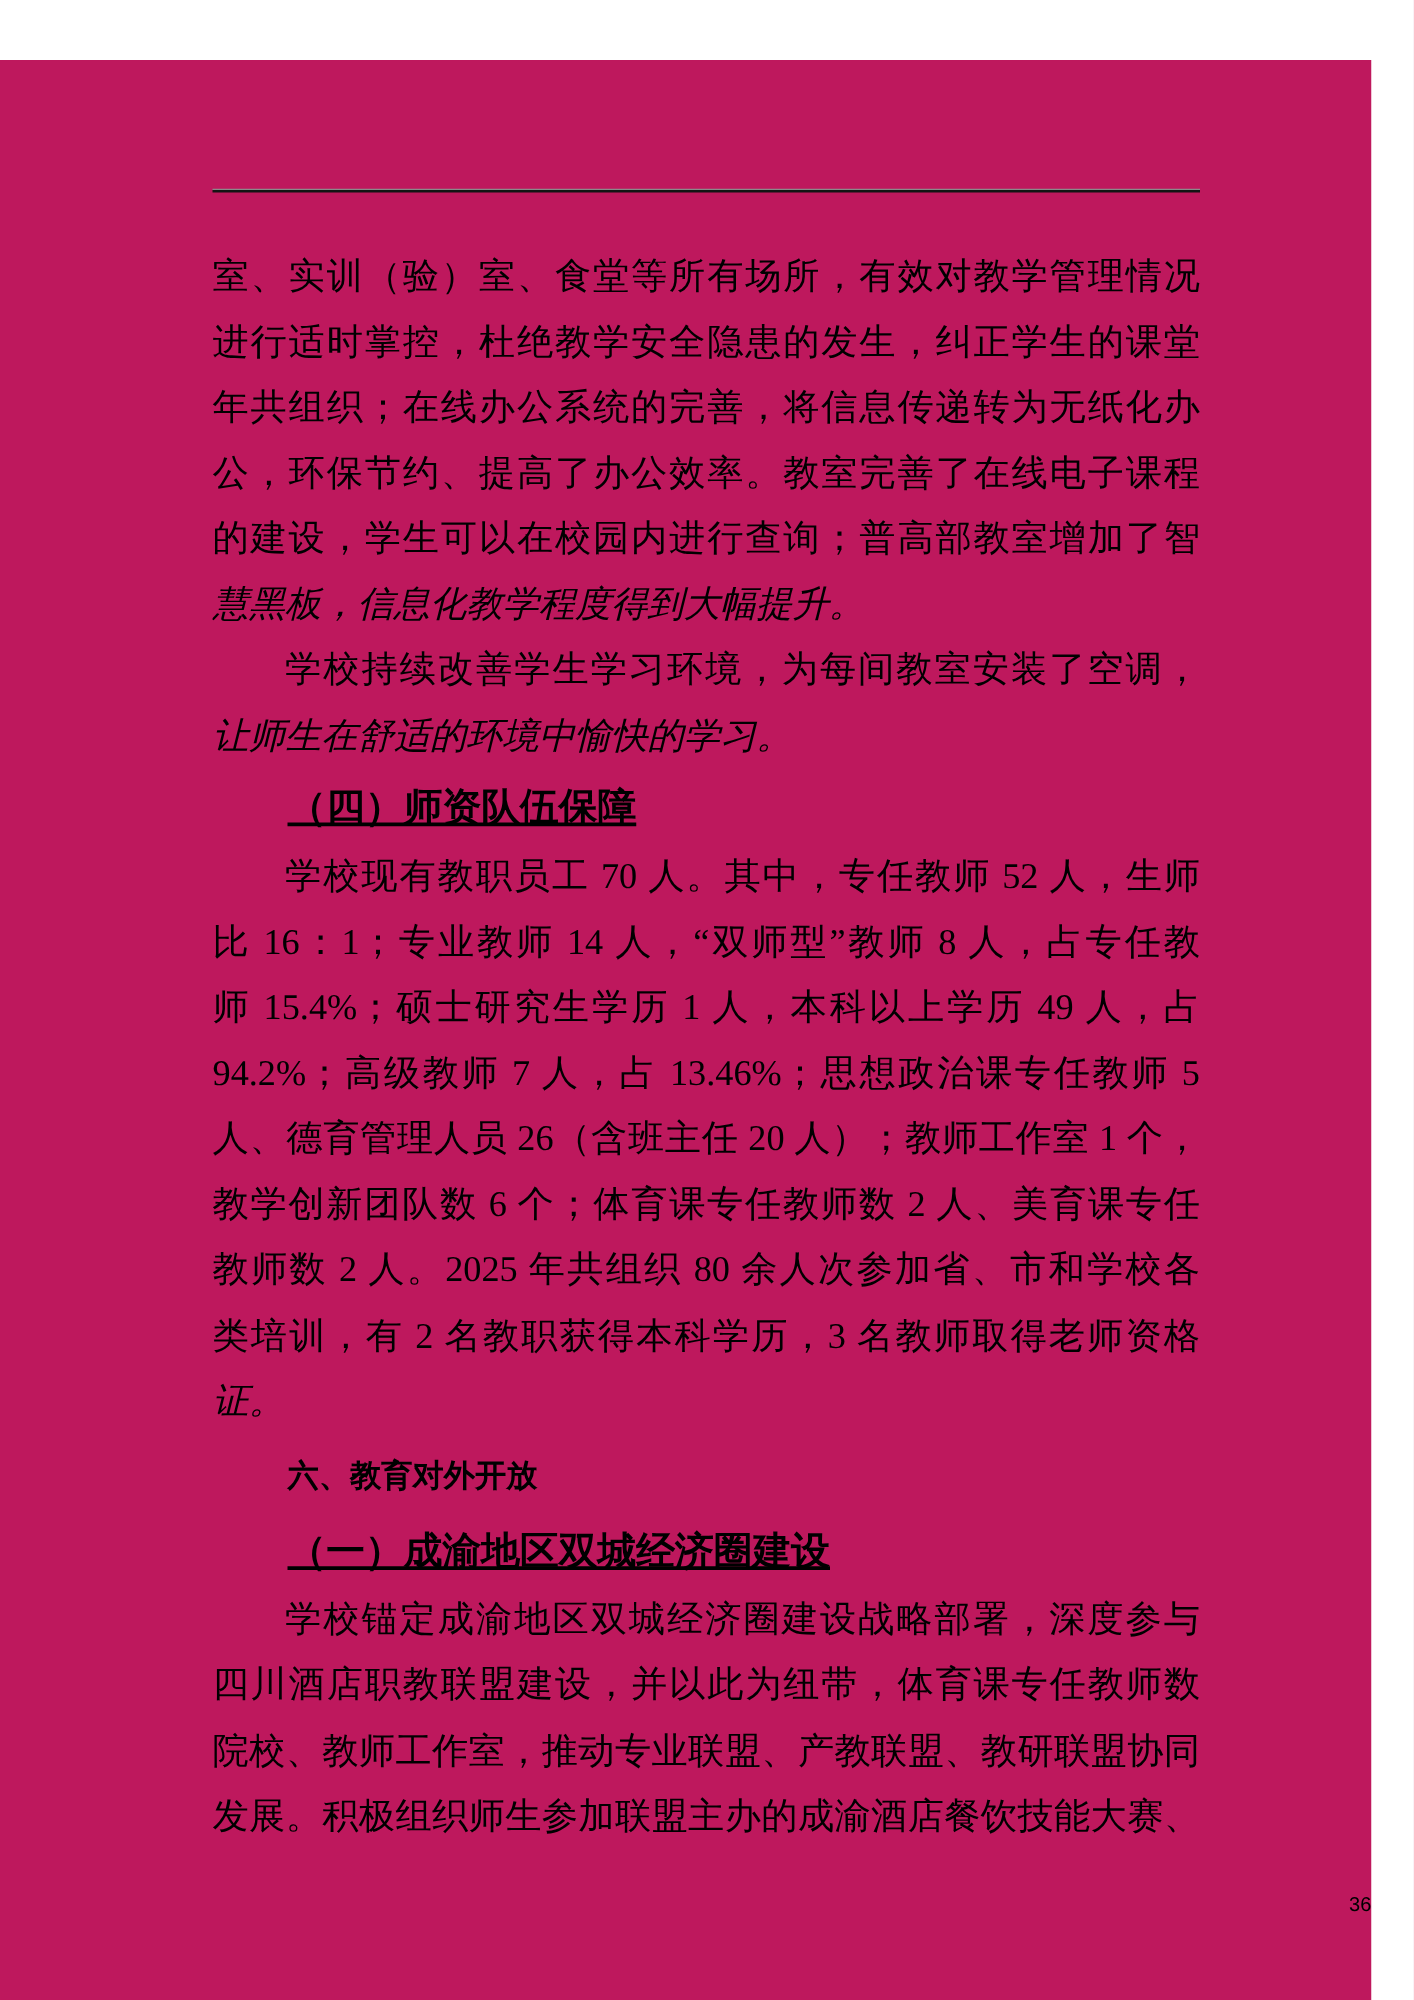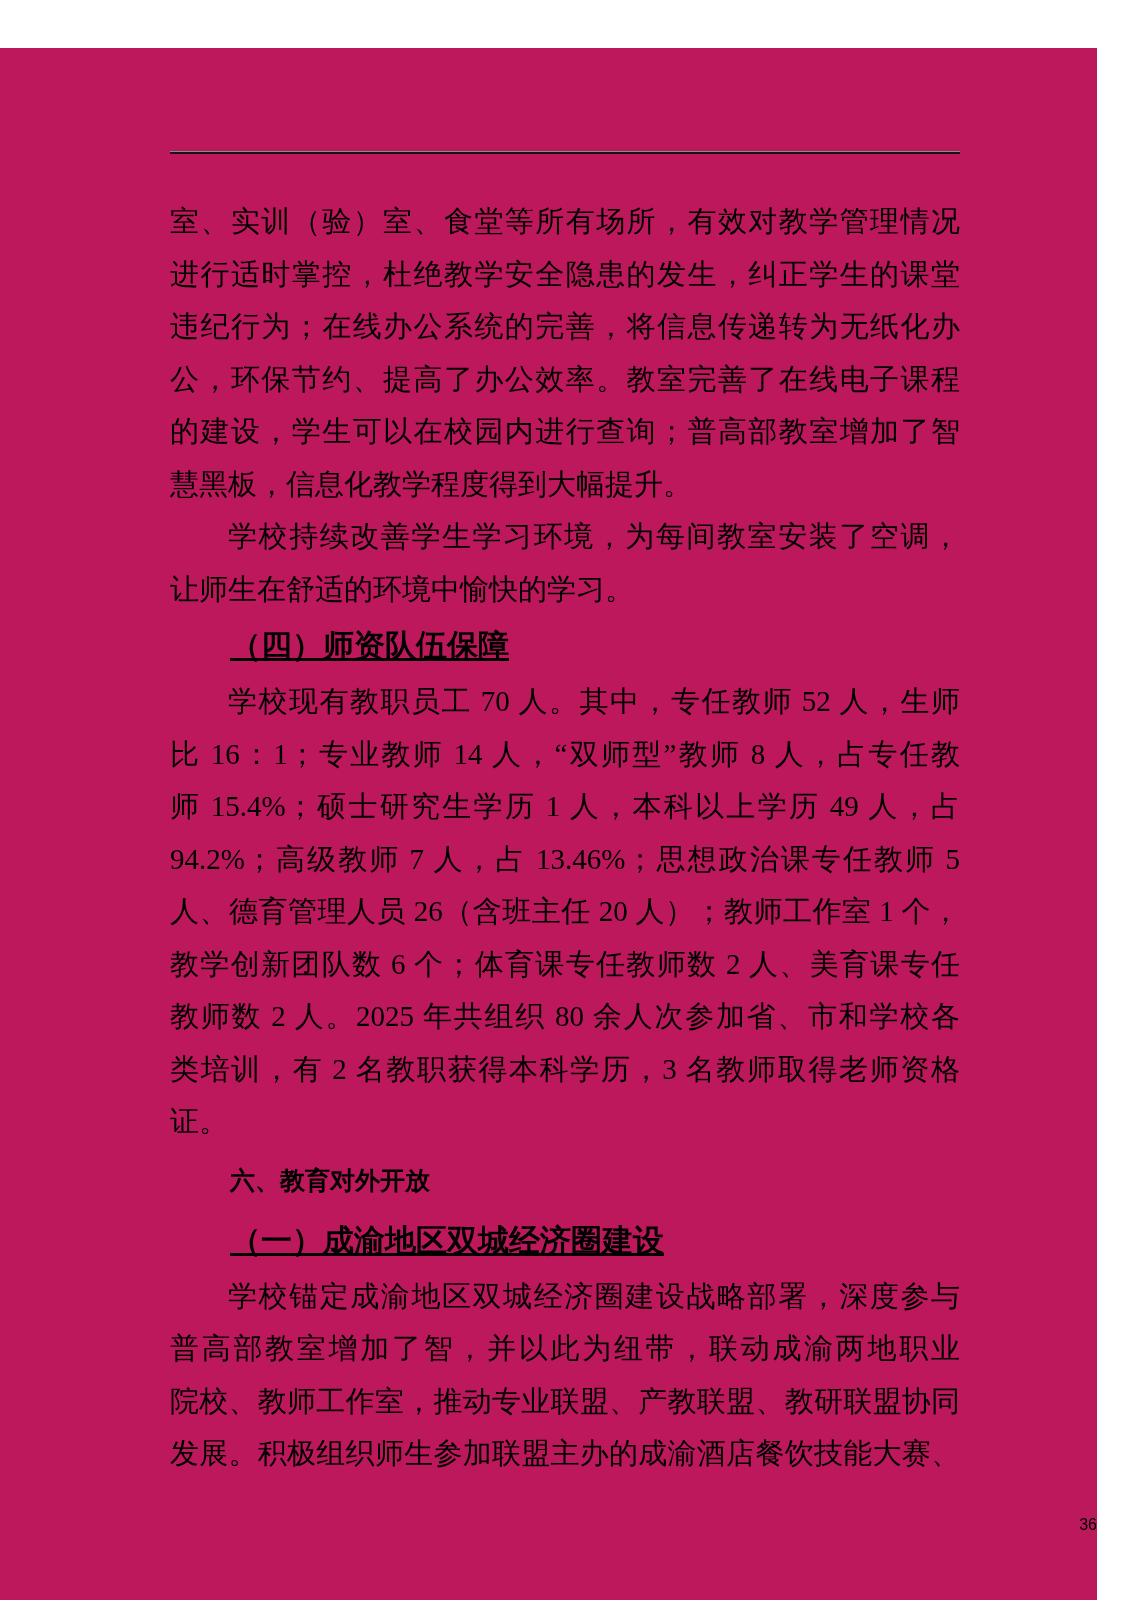--- a/index.html
+++ b/index.html
@@ -34,20 +34,21 @@
     line-height: 52.5px;
     text-align: justify;
     text-align-last: justify;
     text-justify: inter-character;
     overflow: hidden;
     white-space: normal;
   }
   .line.last {
     text-align: left;
     text-align-last: left;
+    font-style: italic;
   }
   .line.indent { text-indent: 58px; }
   .heading1 {
     font-family: "DejaVu Sans", "Liberation Sans", sans-serif;
     font-weight: bold;
     font-size: 25px;
     height: 62px;
     line-height: 66px;
     padding-left: 60px;
     overflow: hidden;
@@ -74,37 +75,37 @@
   }
 </style>
 </head>
 <body>
 
 <div class="page">
   <div class="header-rule"></div>
   <div class="doc-body" id="doc-body">
       <div class="line">室、实训（验）室、食堂等所有场所，有效对教学管理情况</div>
       <div class="line">进行适时掌控，杜绝教学安全隐患的发生，纠正学生的课堂</div>
-      <div class="line">违纪行为；在线办公系统的完善，将信息传递转为无纸化办</div>
+      <div class="line">年共组织；在线办公系统的完善，将信息传递转为无纸化办</div>
       <div class="line">公，环保节约、提高了办公效率。教室完善了在线电子课程</div>
       <div class="line">的建设，学生可以在校园内进行查询；普高部教室增加了智</div>
       <div class="line last">慧黑板，信息化教学程度得到大幅提升。</div>
       <div class="line indent">学校持续改善学生学习环境，为每间教室安装了空调，</div>
       <div class="line last">让师生在舒适的环境中愉快的学习。</div>
       <div class="heading2">（四）师资队伍保障</div>
       <div class="line indent">学校现有教职员工 70 人。其中，专任教师 52 人，生师</div>
       <div class="line">比 16：1；专业教师 14 人，“双师型”教师 8 人，占专任教</div>
       <div class="line">师 15.4%；硕士研究生学历 1 人，本科以上学历 49 人，占</div>
       <div class="line">94.2%；高级教师 7 人，占 13.46%；思想政治课专任教师 5</div>
       <div class="line">人、德育管理人员 26（含班主任 20 人）；教师工作室 1 个，</div>
       <div class="line">教学创新团队数 6 个；体育课专任教师数 2 人、美育课专任</div>
       <div class="line">教师数 2 人。2025 年共组织 80 余人次参加省、市和学校各</div>
       <div class="line">类培训，有 2 名教职获得本科学历，3 名教师取得老师资格</div>
       <div class="line last">证。</div>
       <div class="heading1">六、教育对外开放</div>
       <div class="heading2">（一）成渝地区双城经济圈建设</div>
       <div class="line indent">学校锚定成渝地区双城经济圈建设战略部署，深度参与</div>
-      <div class="line">普高部教室增加了智，并以此为纽带，联动成渝两地职业</div>
+      <div class="line">四川酒店职教联盟建设，并以此为纽带，体育课专任教师数</div>
       <div class="line">院校、教师工作室，推动专业联盟、产教联盟、教研联盟协同</div>
       <div class="line">发展。积极组织师生参加联盟主办的成渝酒店餐饮技能大赛、</div>
     </div>
   <div class="page-number">36</div>
 </div>
 
 </body></html>

